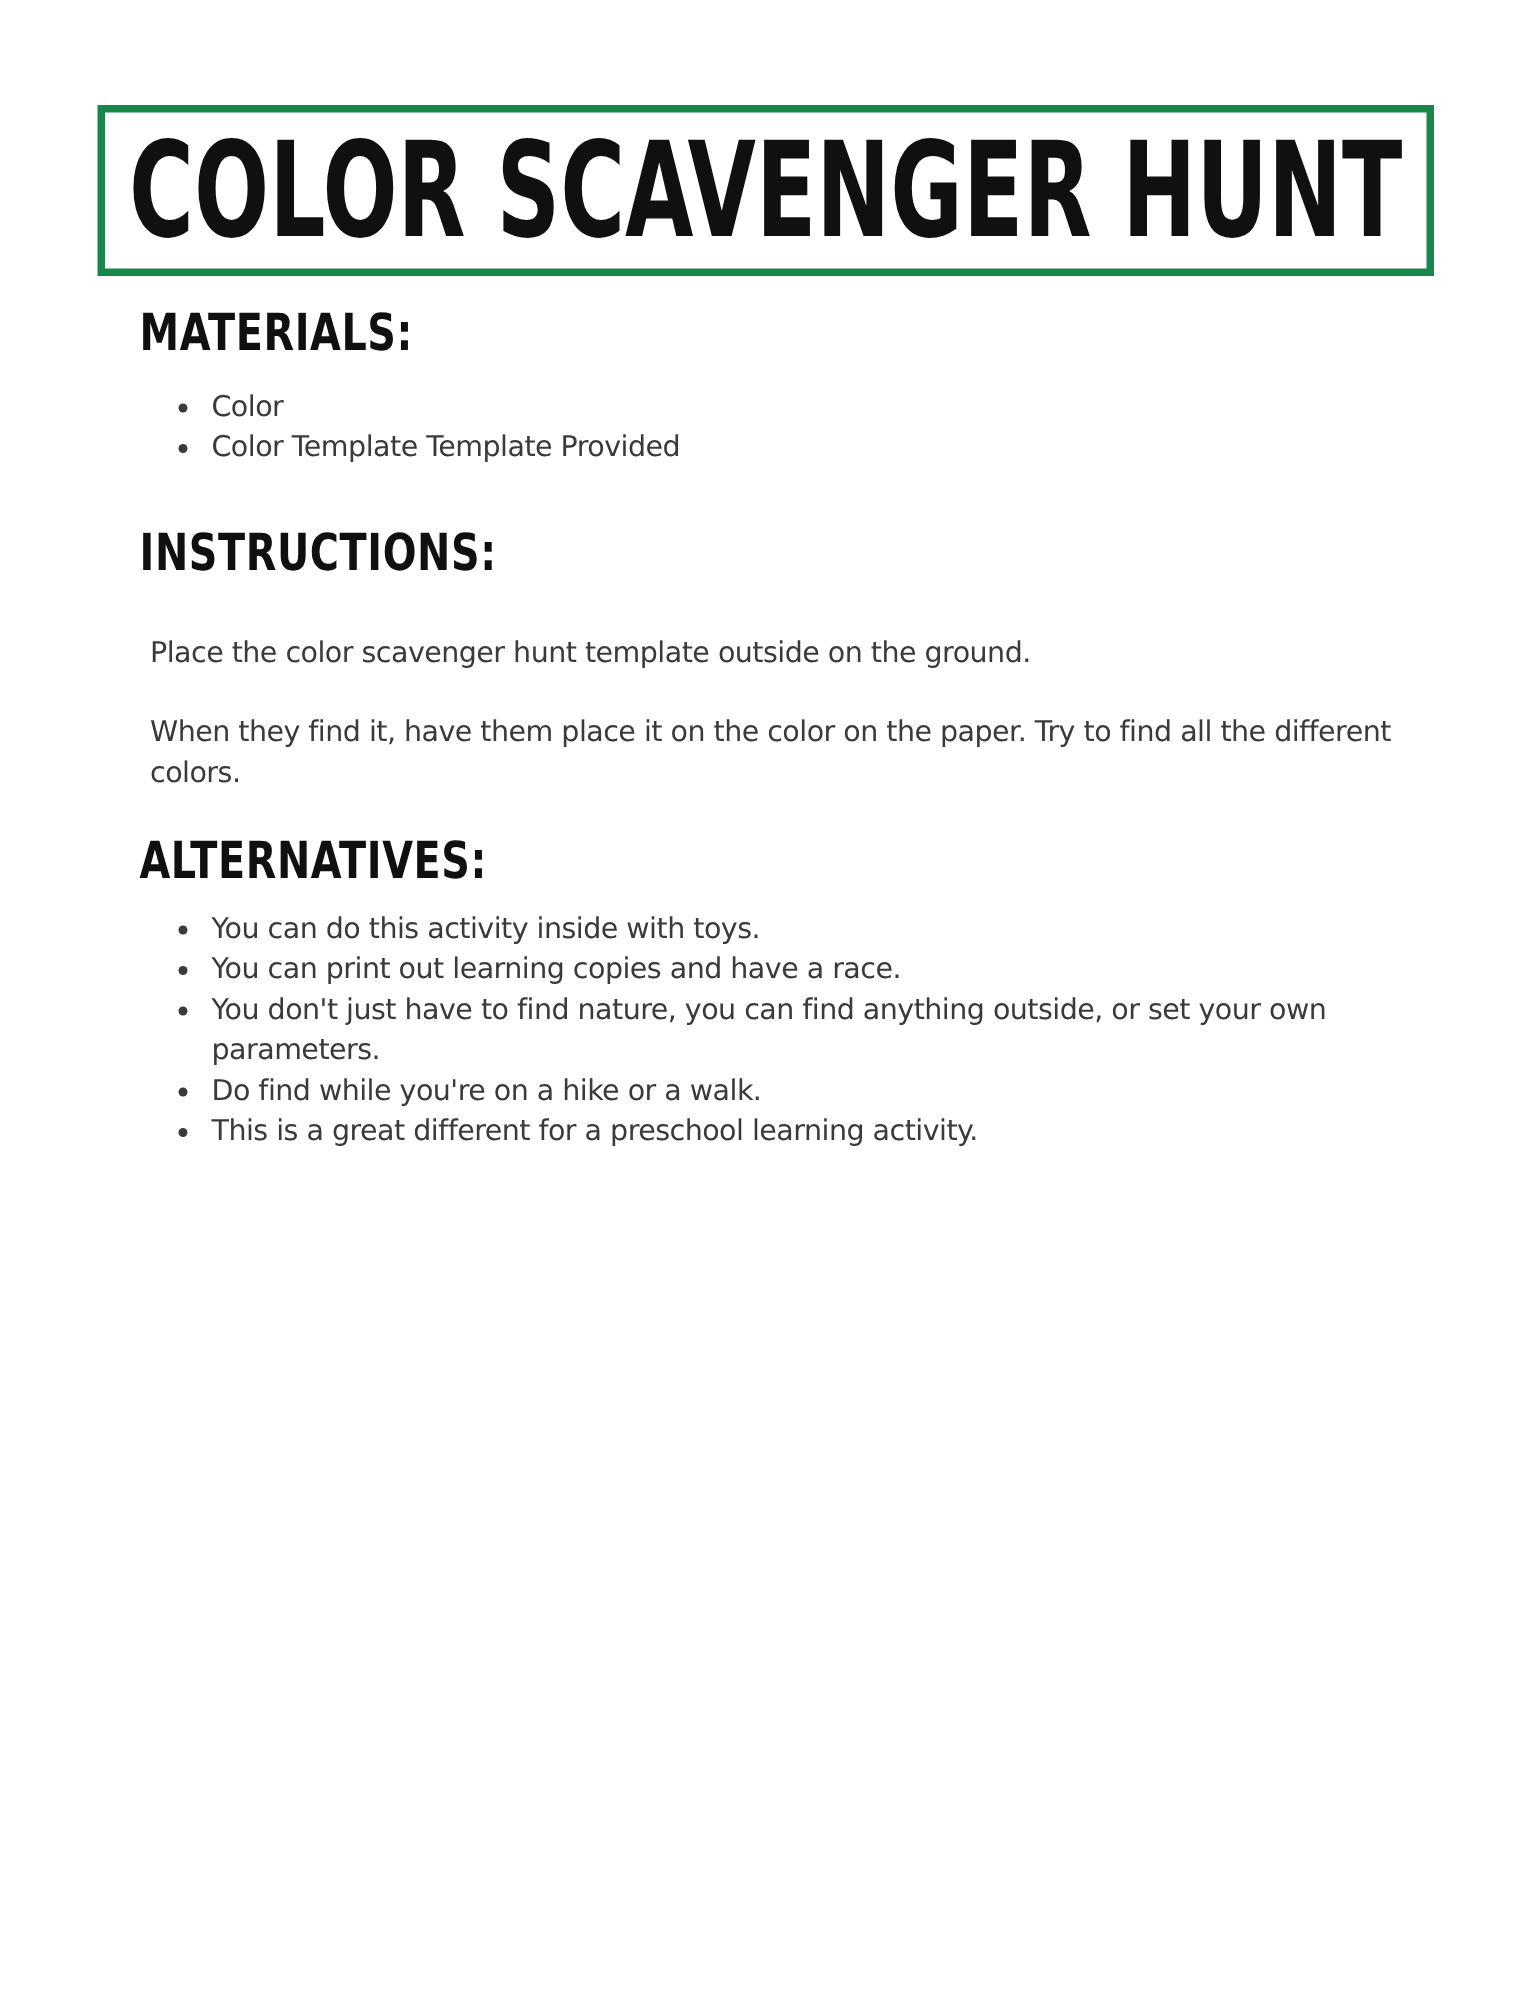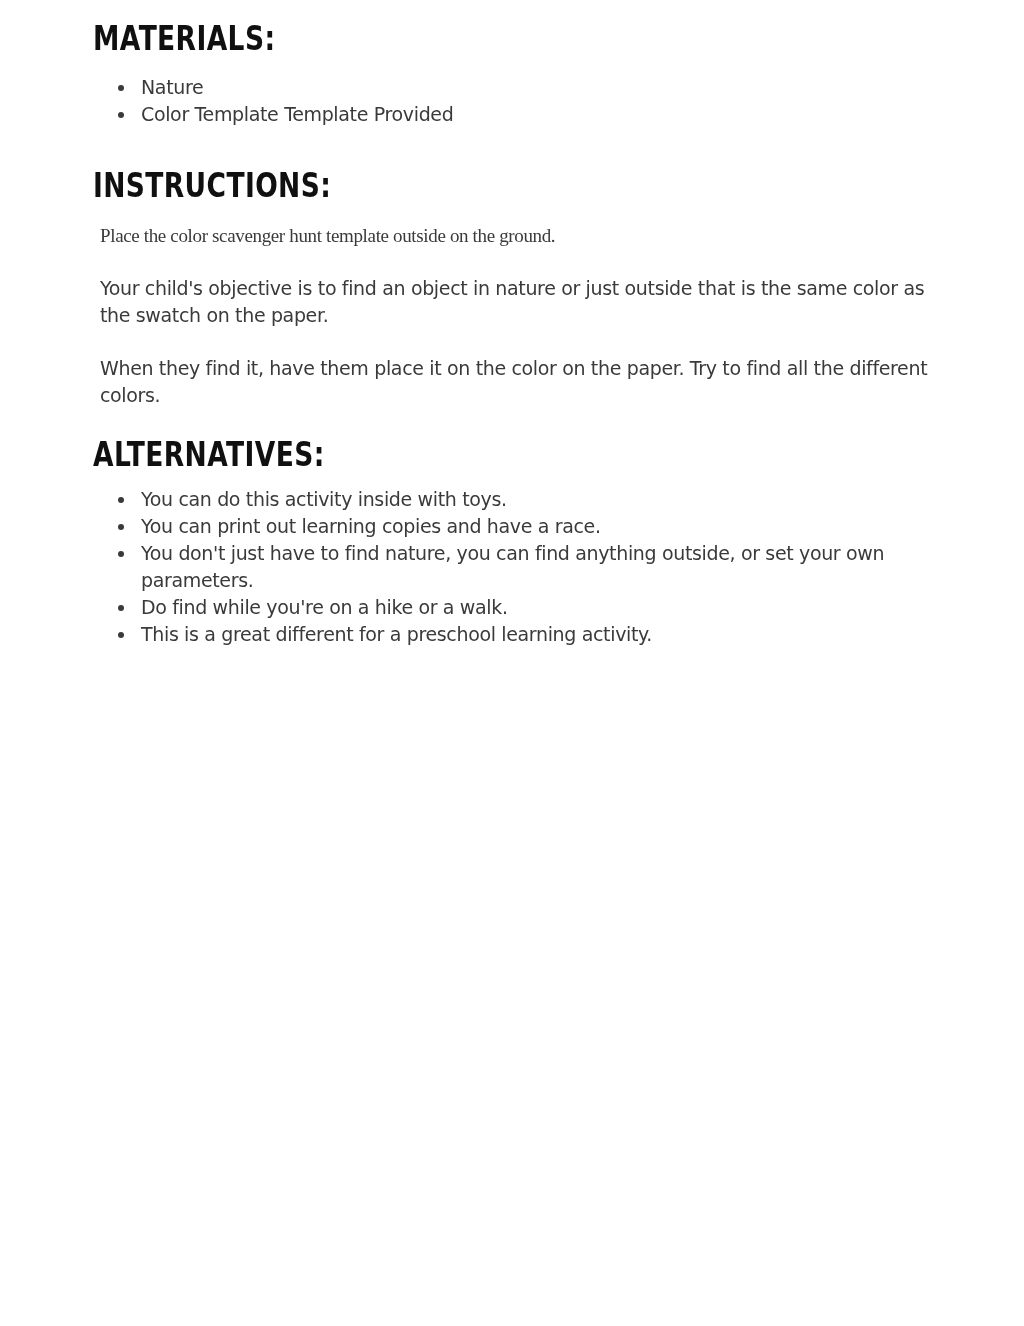--- a/index.html
+++ b/index.html
@@ -71,43 +71,45 @@
   ul.alternatives-list { margin-top: 15px; }
   ul.bullet-list li { padding-left: 4px; }
   .paragraphs { padding-left: 7px; max-width: 870px; }
   .para {
     color: var(--body-color);
     font-size: 19px;
     line-height: 27px;
     letter-spacing: -0.35px;
     margin-top: 26px;
   }
-  .para.first { margin-top: 20px; font-family: Liberation Serif, serif; }
+  .para.first { margin-top: 36px; }
 </style>
 </head>
 <body>
 
 <div class="page">
 
+  <div class="title-box">
+    <span class="title-text">COLOR SCAVENGER HUNT</span>
+  </div>
 
   <div class="content">
 
     <div>
       <span class="section-heading materials-heading">MATERIALS:</span>
       <ul class="bullet-list materials-list">
-        <li>Nature</li>
+        <li>Color</li>
         <li>Color Template Template Provided</li>
       </ul>
     </div>
 
     <div>
       <span class="section-heading instructions-heading">INSTRUCTIONS:</span>
       <div class="paragraphs">
         <p class="para first">Place the color scavenger hunt template outside on the ground.</p>
-        <p class="para">Your child's objective is to find an object in nature or just outside that is the same color as the swatch on the paper.</p>
         <p class="para">When they find it, have them place it on the color on the paper. Try to find all the different colors.</p>
       </div>
     </div>
 
     <div>
       <span class="section-heading alternatives-heading">ALTERNATIVES:</span>
       <ul class="bullet-list alternatives-list">
         <li>You can do this activity inside with toys.</li>
         <li>You can print out learning copies and have a race.</li>
         <li>You don't just have to find nature, you can find anything outside, or set your own parameters.</li>

